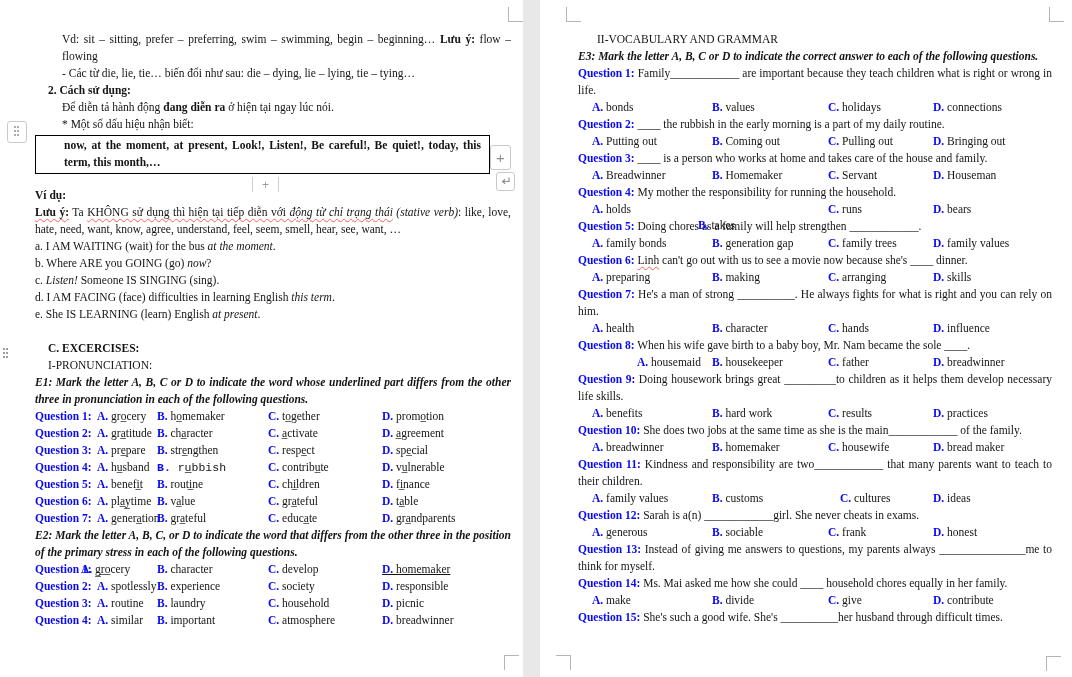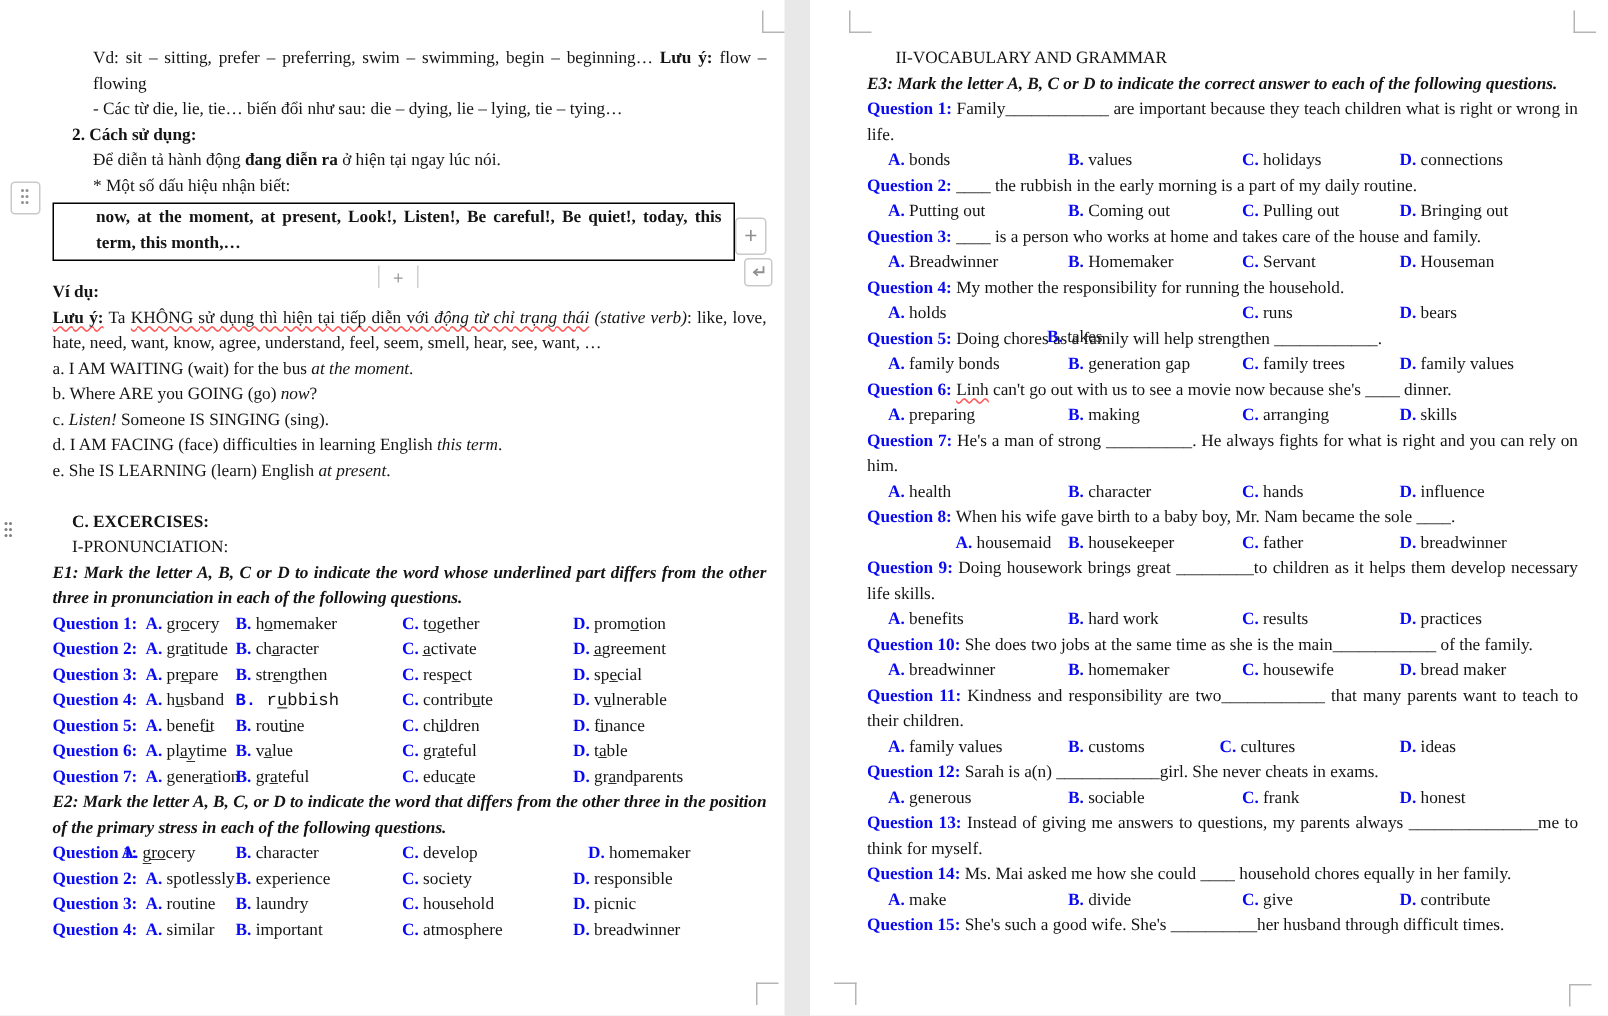--- a/index.html
+++ b/index.html
@@ -118,21 +118,21 @@
         <span class="cell" style="left: 122px;"><span class="q">B. </span><span>gra̲teful</span></span>
         <span class="cell" style="left: 233px;"><span class="q">C. </span><span>educa̲te</span></span>
         <span class="cell" style="left: 347px;"><span class="q">D. </span><span>gra̲ndparents</span></span>
       </div>
       <div class="p j"><span class="b i">E2: Mark the letter A, B, C, or D to indicate the word that differs from the other three in the position of the primary stress in each of the following questions.</span></div>
       <div class="row">
         <span class="cell q" style="left: 0px;">Question 1:</span>
         <span class="cell" style="left: 46px;"><span class="q">A. </span><span>g̲r̲o̲cery</span></span>
         <span class="cell" style="left: 122px;"><span class="q">B. </span><span>character</span></span>
         <span class="cell" style="left: 233px;"><span class="q">C. </span><span>develop</span></span>
-        <span class="cell" style="left: 357px;"><span class="q">D. </span><span>homemaker</span></span>
+        <span class="cell" style="left: 347px; text-decoration: underline;"><span class="q">D. </span><span>homemaker</span></span>
       </div>
       <div class="row">
         <span class="cell q" style="left: 0px;">Question 2:</span>
         <span class="cell" style="left: 62px;"><span class="q">A. </span><span>spotlessly</span></span>
         <span class="cell" style="left: 122px;"><span class="q">B. </span><span>experience</span></span>
         <span class="cell" style="left: 233px;"><span class="q">C. </span><span>society</span></span>
         <span class="cell" style="left: 347px;"><span class="q">D. </span><span>responsible</span></span>
       </div>
       <div class="row">
         <span class="cell q" style="left: 0px;">Question 3:</span>
@@ -221,21 +221,21 @@
       <div class="row">
         <span class="cell" style="left: 14px;"><span class="q">A. </span><span>breadwinner</span></span>
         <span class="cell" style="left: 134px;"><span class="q">B. </span><span>homemaker</span></span>
         <span class="cell" style="left: 250px;"><span class="q">C. </span><span>housewife</span></span>
         <span class="cell" style="left: 355px;"><span class="q">D. </span><span>bread maker</span></span>
       </div>
       <div class="p j"><span class="q">Question 11:</span><span> Kindness and responsibility are two____________ that many parents want to teach to their children.</span></div>
       <div class="row">
         <span class="cell" style="left: 14px;"><span class="q">A. </span><span>family values</span></span>
         <span class="cell" style="left: 134px;"><span class="q">B. </span><span>customs</span></span>
-        <span class="cell" style="left: 235px;"><span class="q">C. </span><span>cultures</span></span>
+        <span class="cell" style="left: 262px;"><span class="q">C. </span><span>cultures</span></span>
         <span class="cell" style="left: 355px;"><span class="q">D. </span><span>ideas</span></span>
       </div>
       <div class="p j"><span class="q">Question 12:</span><span> Sarah is a(n) ____________girl. She never cheats in exams.</span></div>
       <div class="row">
         <span class="cell" style="left: 14px;"><span class="q">A. </span><span>generous</span></span>
         <span class="cell" style="left: 134px;"><span class="q">B. </span><span>sociable</span></span>
         <span class="cell" style="left: 250px;"><span class="q">C. </span><span>frank</span></span>
         <span class="cell" style="left: 355px;"><span class="q">D. </span><span>honest</span></span>
       </div>
       <div class="p j"><span class="q">Question 13:</span><span> Instead of giving me answers to questions, my parents always _______________me to think for myself.</span></div>

